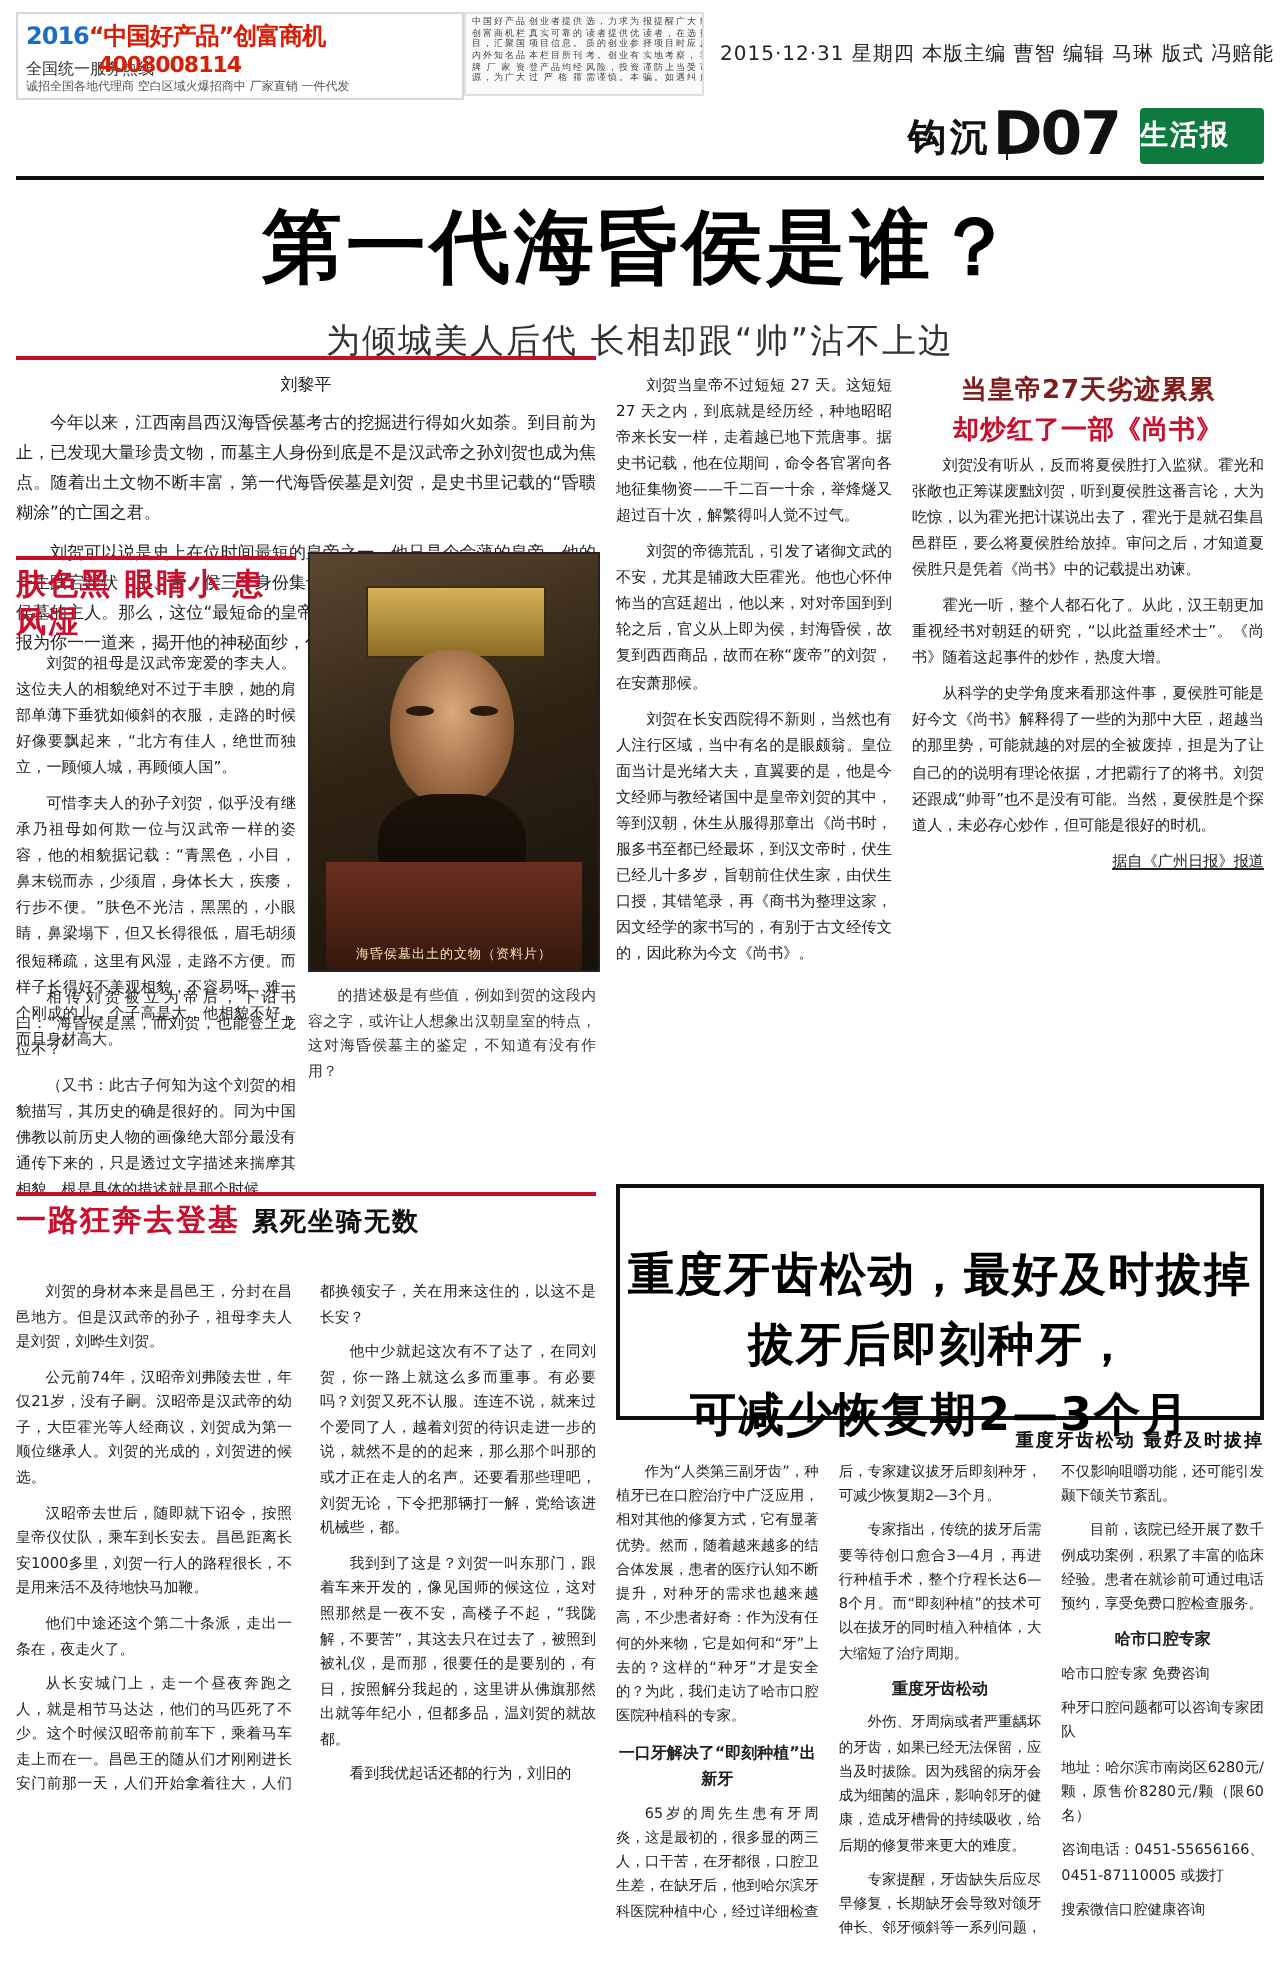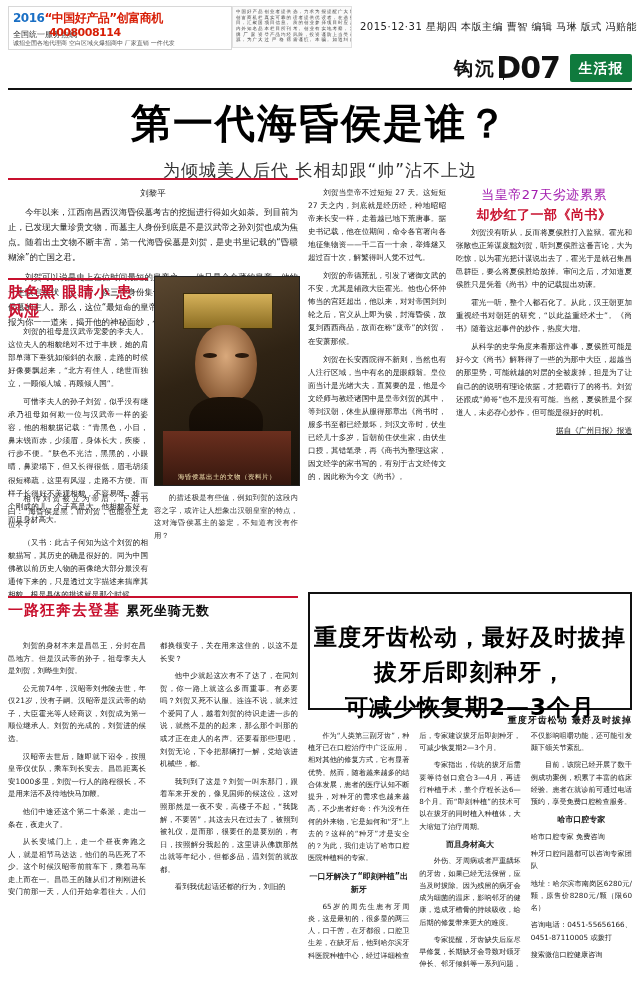--- a/index.html
+++ b/index.html
@@ -107,21 +107,21 @@
     margin-left: 21px;
   }
   .masthead .paper-logo {
     position: absolute;
     right: 0; top: 2px;
     width: 62px; height: 28px;
     background: #0f7a3d;
     color: #fff;
     font-size: 14px;
     font-weight: bold;
-    text-align: center;
+    text-align: left;
     line-height: 28px;
     letter-spacing: 1px;
     border-radius: 2px;
     margin-left: 40px;
   }
   
   .headline-wrap {
     position: absolute;
     top: 96px; left: 0; right: 0;
     text-align: center;
@@ -248,21 +248,21 @@
   .sec5 {
     position: absolute;
     top: 186px; left: 456px; width: 176px;
   }
   .redhead-right {
     position: absolute;
     top: 186px; left: 456px; width: 176px;
     text-align: center;
   }
   .redhead-right .l1 {
-    font-size: 13px; font-weight: normal; color: #a21caf; letter-spacing:0.5px;
+    font-size: 13px; font-weight: bold; color: #7f1d1d; letter-spacing:0.5px;
   }
   .redhead-right .l2 {
     font-size: 13px; font-weight: bold; color: #c8102e; letter-spacing:0.5px;
     margin-top: 2px;
   }
   .sec5 .body {
     font-size: 7.6px; line-height:1.72; text-align: justify; color:#222;
   }
   .sec5 .body p { margin: 0 0 5px 0; text-indent: 2em; }
   .signoff { text-align: right; font-size: 7.6px; margin-top: 4px; color:#222;text-decoration:underline; }
@@ -417,21 +417,21 @@
     <div class="t2">拔牙后即刻种牙，</div>
     <div class="t3">可减少恢复期2—3个月</div>
   </div>
   <div class="adbox-sub">重度牙齿松动 最好及时拔掉</div>
 
   <div class="adbody">
     <p>作为“人类第三副牙齿”，种植牙已在口腔治疗中广泛应用，相对其他的修复方式，它有显著优势。然而，随着越来越多的结合体发展，患者的医疗认知不断提升，对种牙的需求也越来越高，不少患者好奇：作为没有任何的外来物，它是如何和“牙”上去的？这样的“种牙”才是安全的？为此，我们走访了哈市口腔医院种植科的专家。</p>
     <p class="sub">一口牙解决了“即刻种植”出新牙</p>
     <p>65岁的周先生患有牙周炎，这是最初的，很多显的两三人，口干苦，在牙都很，口腔卫生差，在缺牙后，他到哈尔滨牙科医院种植中心，经过详细检查后，专家建议拔牙后即刻种牙，可减少恢复期2—3个月。</p>
     <p>专家指出，传统的拔牙后需要等待创口愈合3—4月，再进行种植手术，整个疗程长达6—8个月。而“即刻种植”的技术可以在拔牙的同时植入种植体，大大缩短了治疗周期。</p>
-    <p class="sub">而且身材高大</p>
+    <p class="sub">重度牙齿松动</p>
     <p>外伤、牙周病或者严重龋坏的牙齿，如果已经无法保留，应当及时拔除。因为残留的病牙会成为细菌的温床，影响邻牙的健康，造成牙槽骨的持续吸收，给后期的修复带来更大的难度。</p>
     <p>专家提醒，牙齿缺失后应尽早修复，长期缺牙会导致对颌牙伸长、邻牙倾斜等一系列问题，不仅影响咀嚼功能，还可能引发颞下颌关节紊乱。</p>
     <p>目前，该院已经开展了数千例成功案例，积累了丰富的临床经验。患者在就诊前可通过电话预约，享受免费口腔检查服务。</p>
     <p class="sub">哈市口腔专家</p>
     <p class="contact">哈市口腔专家 免费咨询</p>
     <p class="contact">种牙口腔问题都可以咨询专家团队</p>
     <p class="contact">地址：哈尔滨市南岗区6280元/颗，原售价8280元/颗（限60名）</p>
     <p class="contact">咨询电话：0451-55656166、0451-87110005 或拨打</p>
     <p class="contact">搜索微信口腔健康咨询</p>
   </div>

